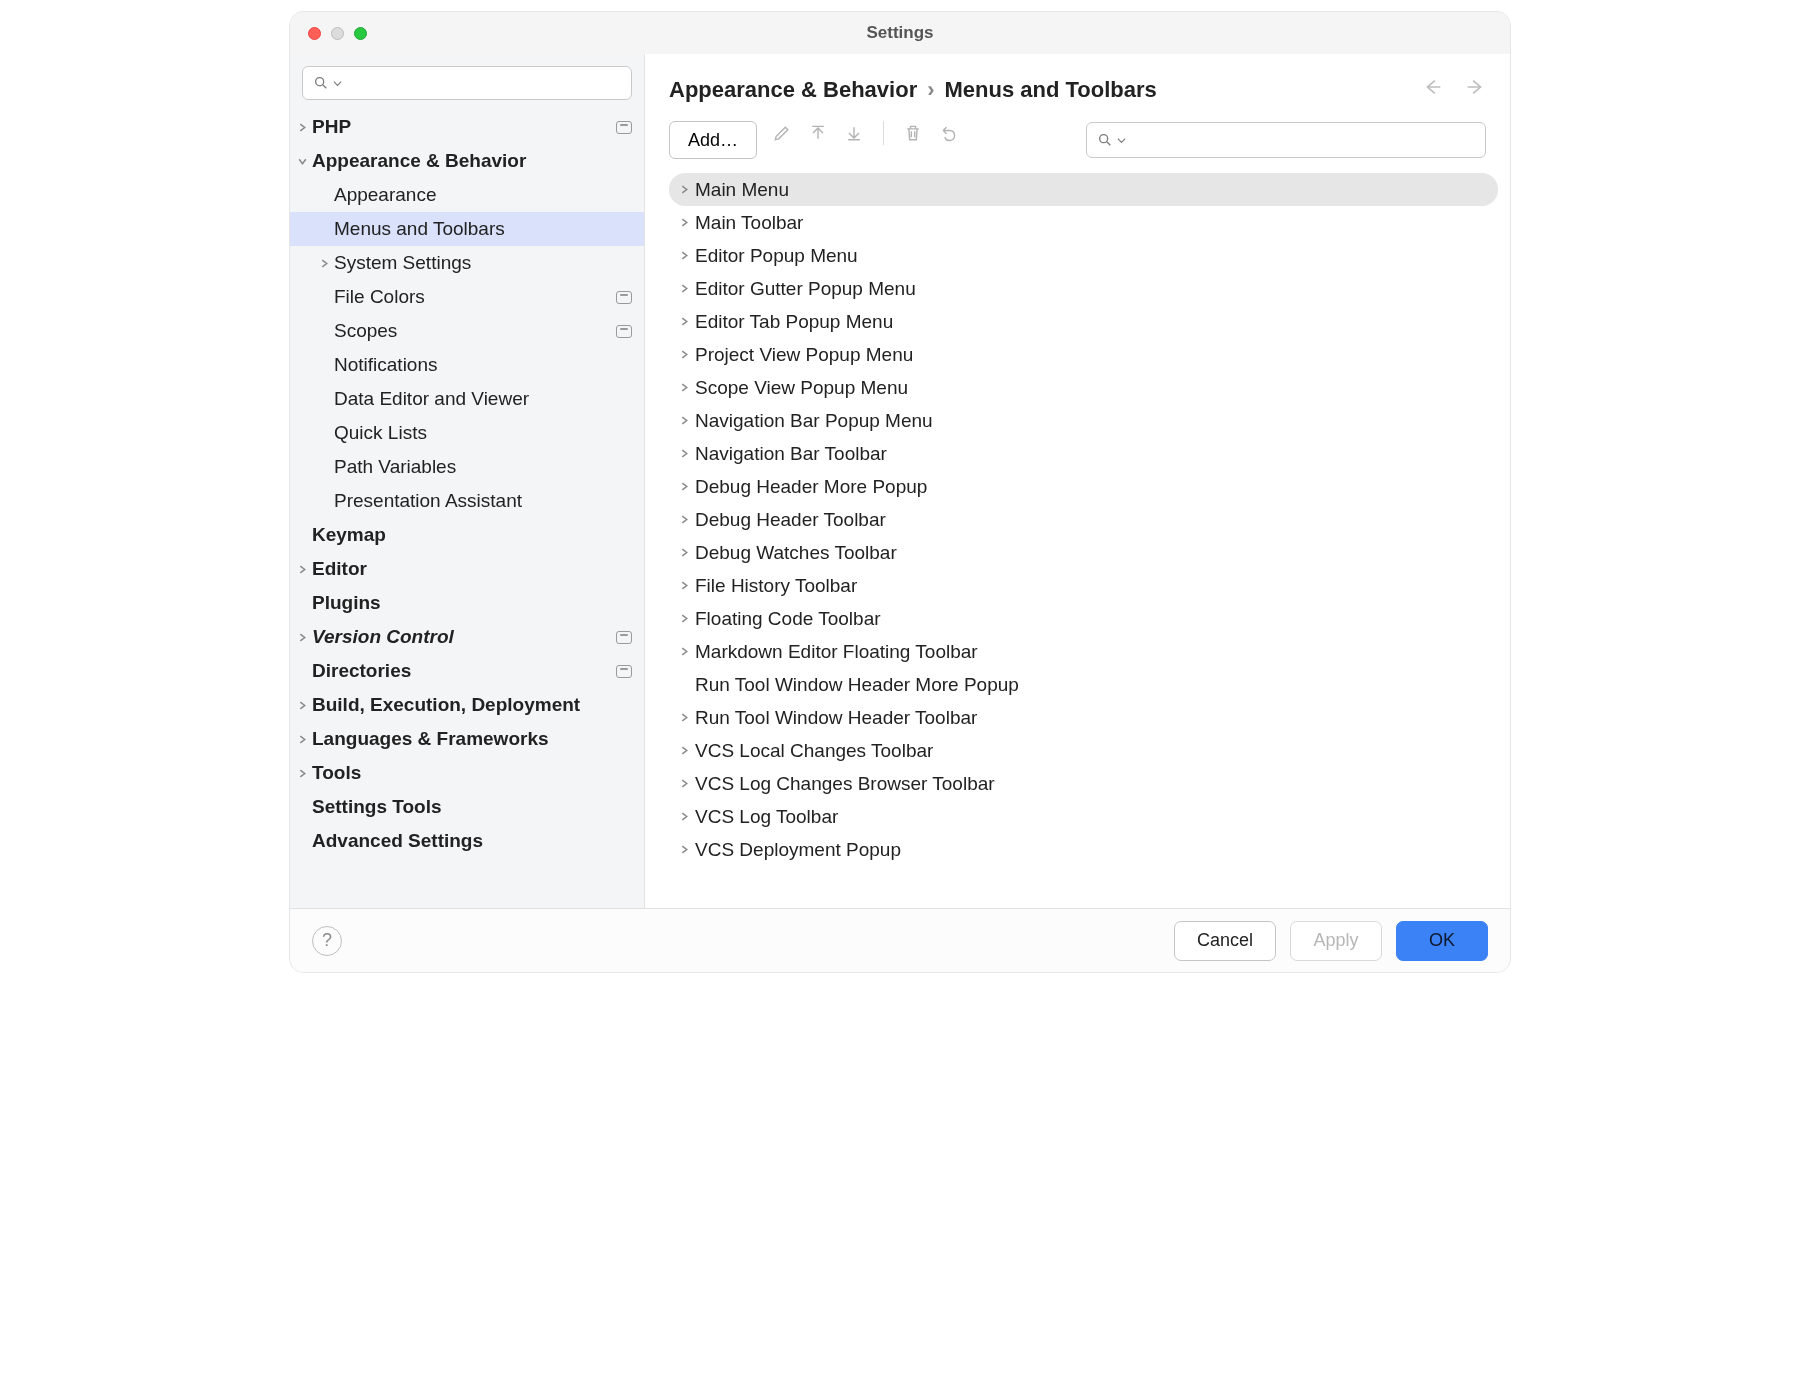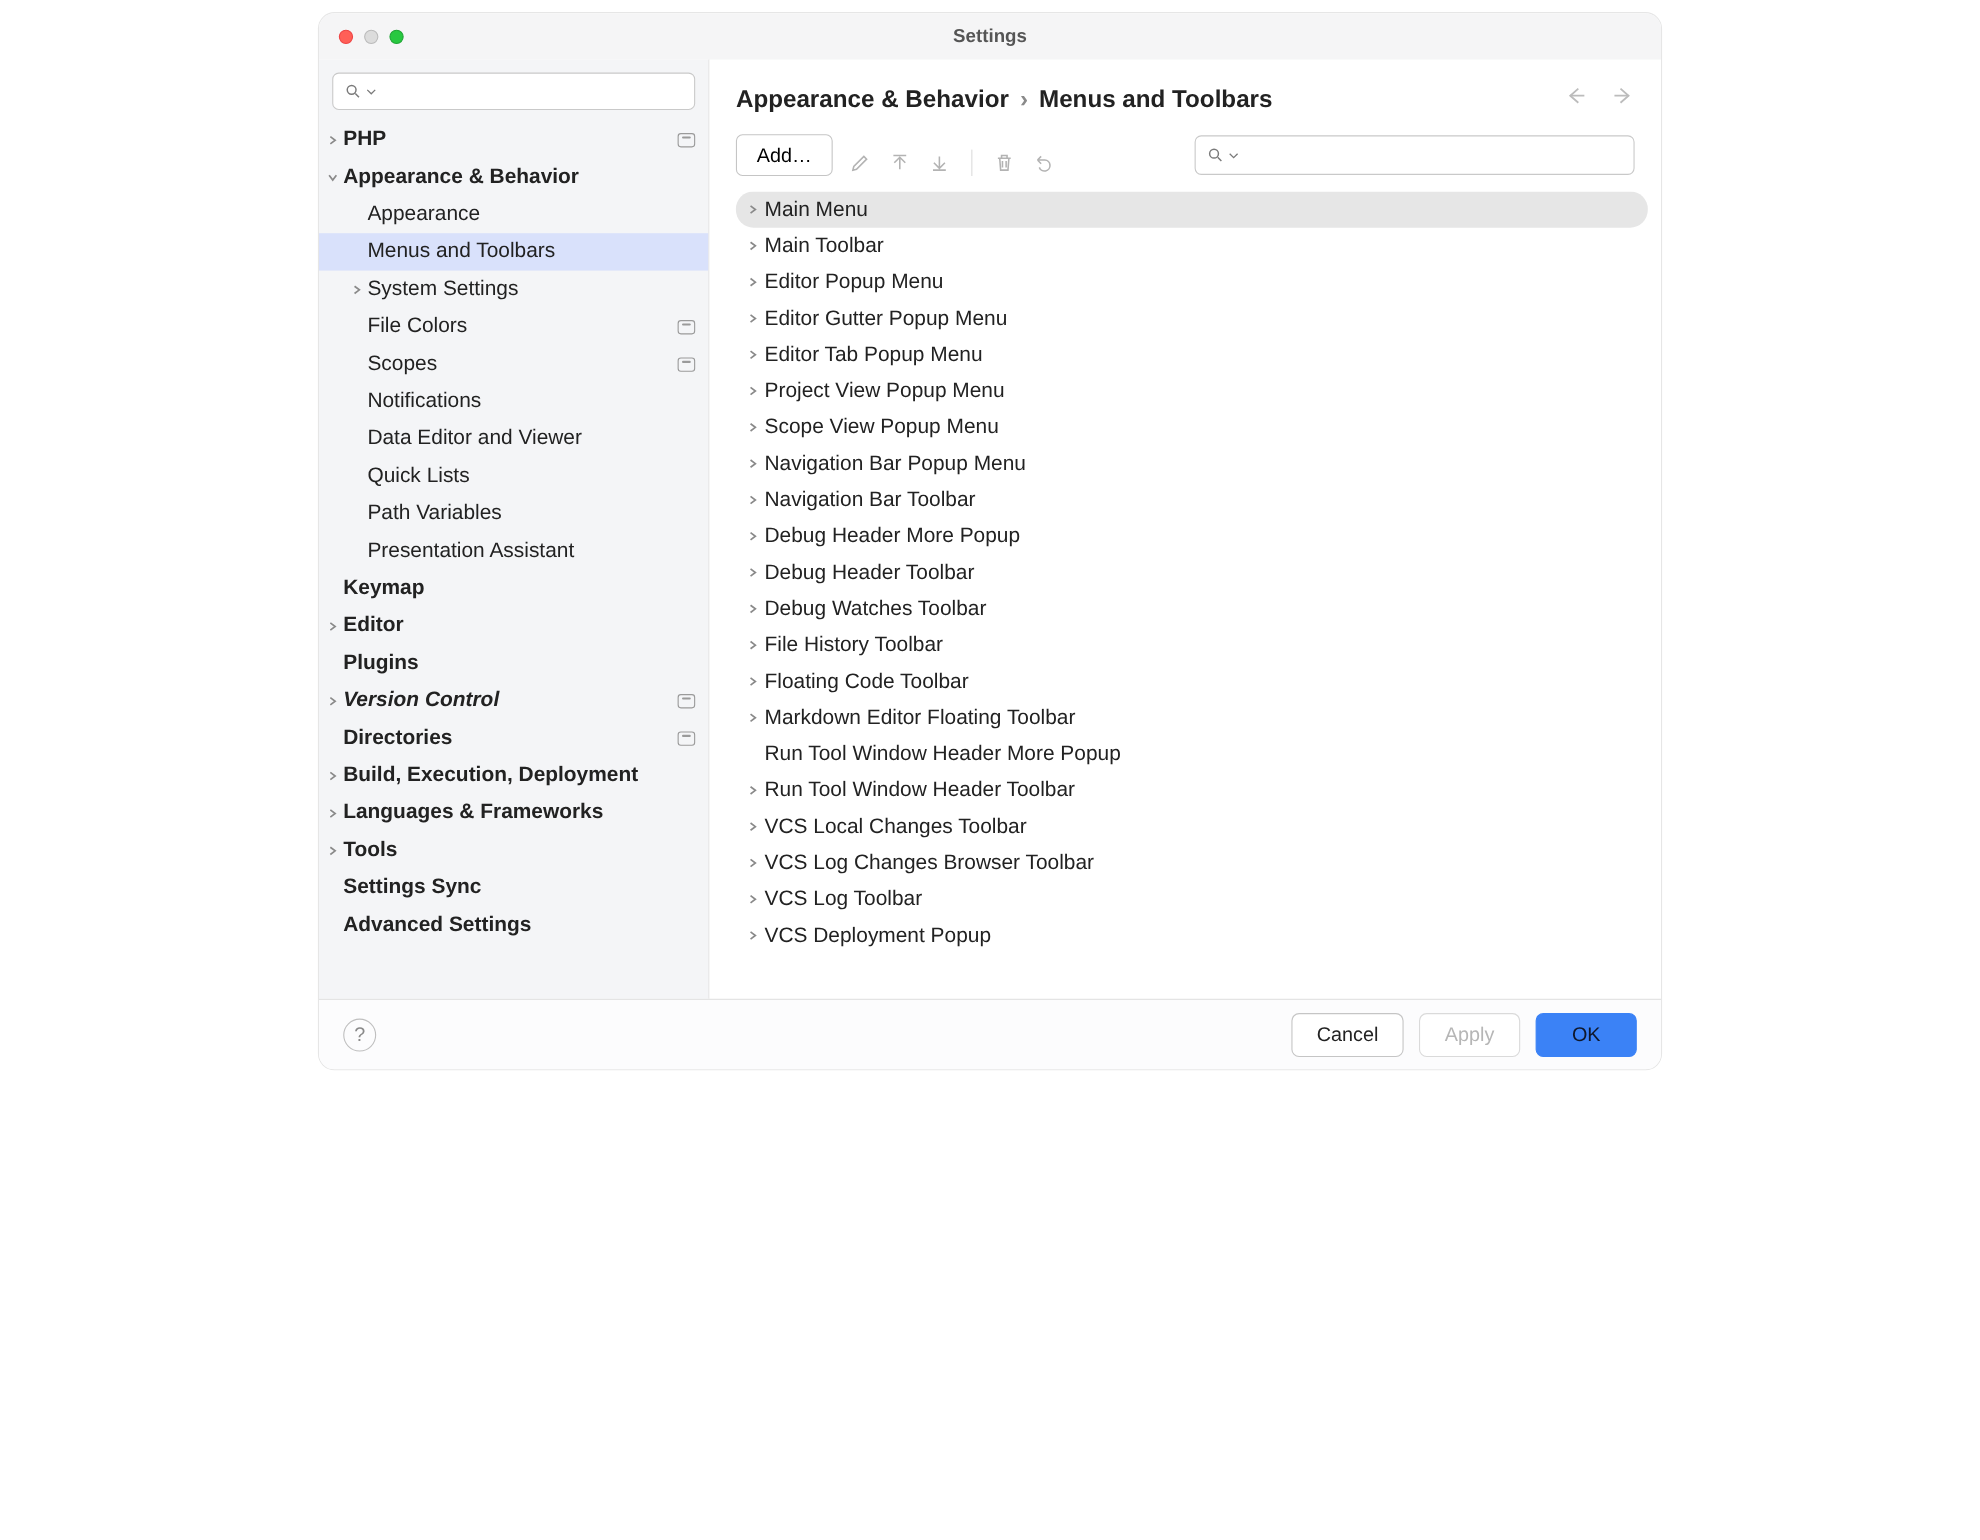--- a/index.html
+++ b/index.html
@@ -103,21 +103,21 @@
   .breadcrumb { font-size: 22px; font-weight:700; display:flex; align-items:center; gap:10px; }
   .breadcrumb .sep { color:#8a8a8a; font-weight:600; }
   .nav-arrows { display:flex; gap:20px; color:#bcbcbc; }
   .nav-arrows svg { width:22px; height:22px; stroke:#bcbcbc; }
 
   .toolbar-row {
     display:flex; align-items:center; justify-content:space-between;
     padding: 0 24px 14px 24px;
     gap: 20px;
   }
-  .actions { display:flex; align-items:flex-end; gap:14px; }
+  .actions { display:flex; align-items:flex-start; gap:14px; }
   .btn {
     height:38px; padding:0 18px; border:1px solid #c5c5c5; background:#fff;
     border-radius:6px; font-size:18px; cursor:pointer;
     display:flex; align-items:center;
   }
   .tool-icons { display:flex; align-items:center; gap:14px; }
   .tool-icons .ticon { width:22px; height:22px; display:flex; align-items:center; justify-content:center; }
   .tool-icons .ticon svg { width:20px; height:20px; stroke:#b3b3b3; fill:none; stroke-width:1.7; }
   .tool-sep { width:1px; height:24px; background:#dcdcdc; margin:0 4px; }
   .main-search {
@@ -294,21 +294,21 @@
           <div class="row" style="padding-left: 2px;">
             <span class="arrow">
               <svg viewBox="0 0 10 10" width="11" height="11">
                 <path d="M3 2 L7 5 L3 8" fill="none" stroke="#8a8a8a" stroke-width="1.4"></path>
               </svg>
             </span>
             <span class="row-label bold">Tools</span>
           </div>
           <div class="row" style="padding-left: 2px;">
             <span class="arrow"></span>
-            <span class="row-label bold">Settings Sync</span>
+            <span class="row-label bold">Settings Tools</span>
           </div>
           <div class="row" style="padding-left: 2px;">
             <span class="arrow"></span>
             <span class="row-label bold">Advanced Settings</span>
           </div>
         </div>
     </div>
 
     <div class="main">
       <div class="main-header">

